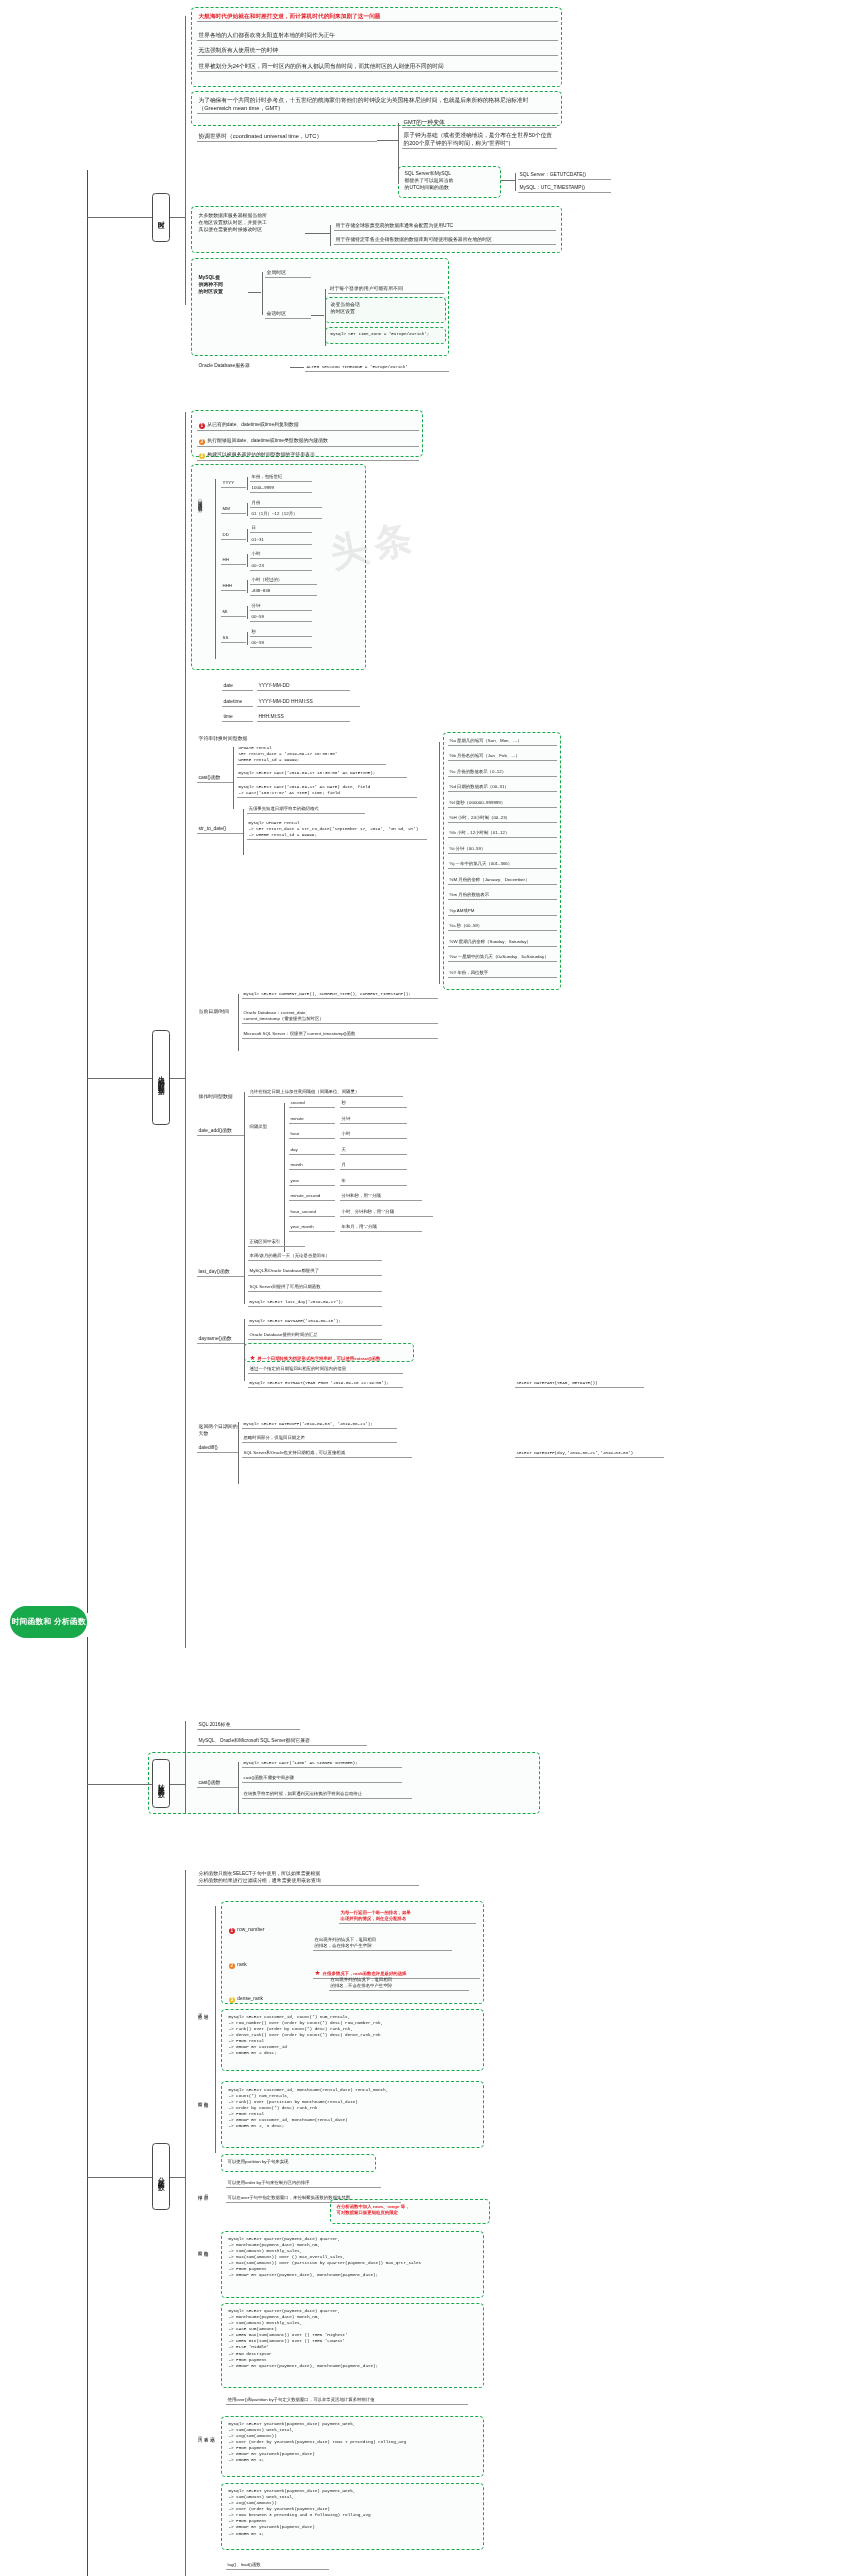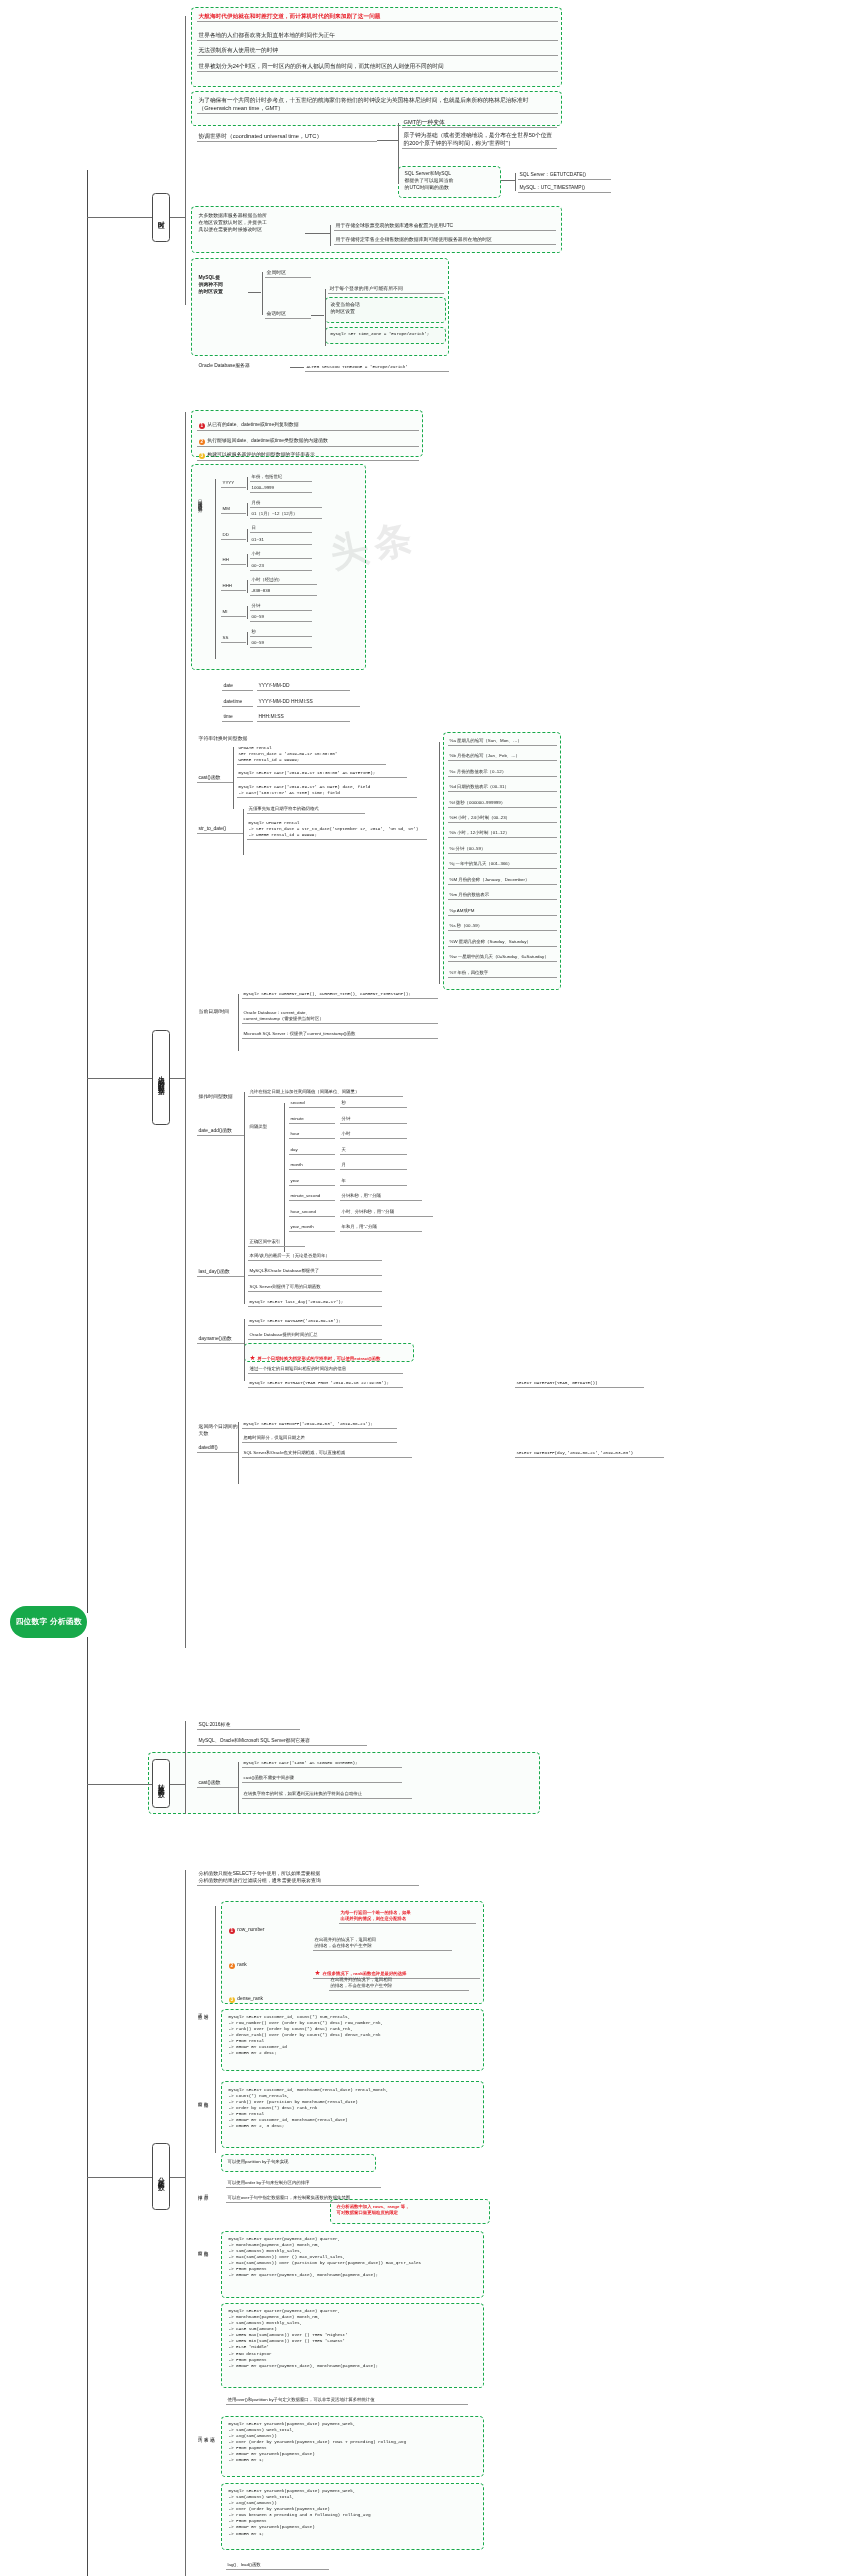--- a/index.html
+++ b/index.html
@@ -68,21 +68,21 @@
     color:rgba(210,210,210,.45); letter-spacing:6.2px; z-index:0; transform:rotate(-12deg);
   }
 </style>
 </head>
 <body>
 
 <div id="canvas">
 
   <div class="wm-center">头条</div>
 
-  <div class="root-node">四位数字
+  <div class="root-node">时间函数和
 分析函数</div>
 
   <div class="spine" style="left:87px; top:170px; height:1443px;"></div>
   <div class="spine" style="left:87px; top:1637px; height:1370px;"></div>
 
   <div class="l1" style="left:152px; top:193px; height:49px;">时区</div>
   <div class="ln h" style="left:87px; top:217px; width:66px;"></div>
   <div class="ln h" style="left:170px; top:217px; width:15.5px;"></div>
   <div class="ln v" style="left:185px; top:15.5px; height:289px;"></div>
 

